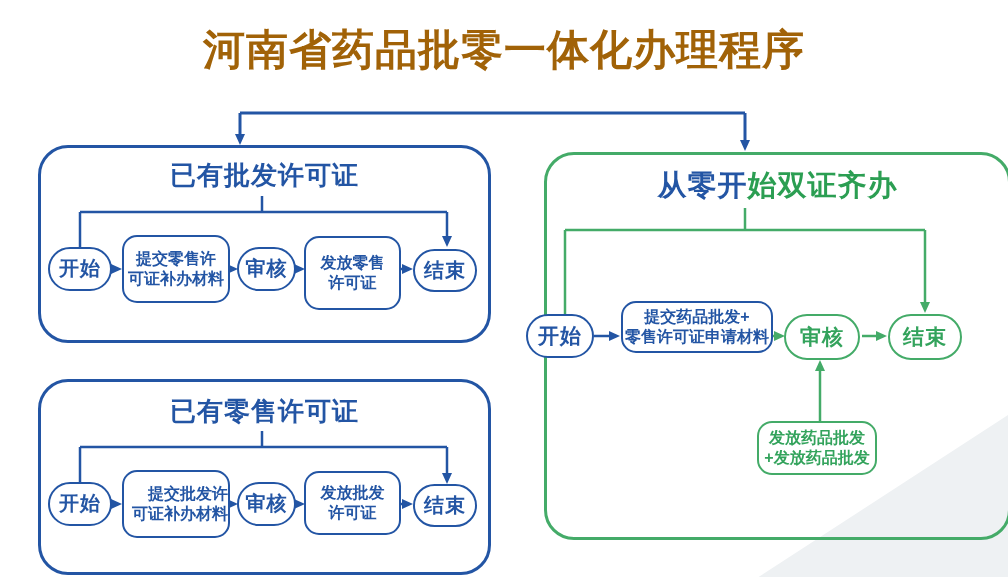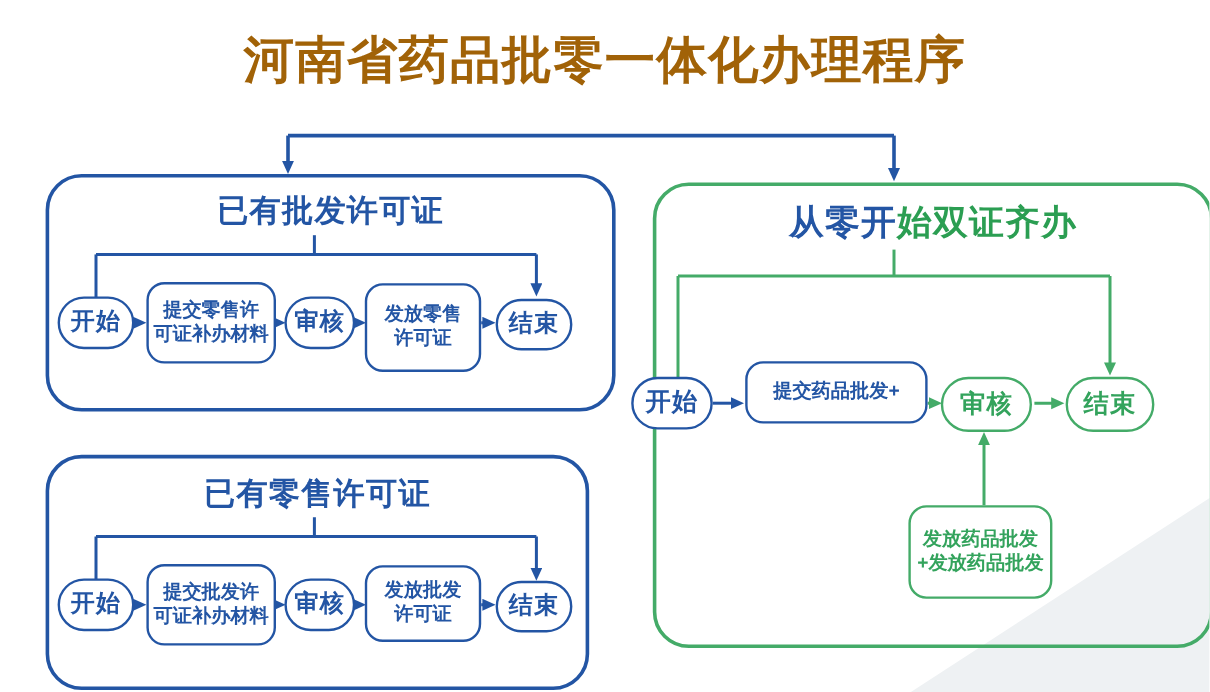--- a/index.html
+++ b/index.html
@@ -91,21 +91,21 @@
       <path d="M925,230 V303" marker-end="url(#mg)"></path>
       <path d="M773,336 H775" marker-end="url(#mg)"></path>
       <path d="M862,336 H877" marker-end="url(#mg)"></path>
       <path d="M820,421 V370" marker-end="url(#mg)"></path>
     </g>
     <g stroke="#2355a4" stroke-width="2.5" fill="none">
       <path d="M594,336 H610" marker-end="url(#mb)"></path>
     </g>
   </svg>
 
-  <div class="panel blue" style="left:38px;top:145px;width:447px;height:192px;padding-left:22px;">
+  <div class="panel blue" style="left:38px;top:145px;width:447px;height:192px;">
     <div class="panel-title blue-t" style="top:10px;">已有批发许可证</div>
   </div>
 
   <div class="node oval n-blue" style="left:48px;top:247px;width:64px;height:44px;">
     <div>开始</div>
   </div>
 
   <div class="node pbox n-blue" style="left:122px;top:235px;width:108px;height:68px;">
     <div>提交零售许</div>
     <div>可证补办材料</div>
@@ -125,21 +125,21 @@
   </div>
 
   <div class="panel blue" style="left:38px;top:379px;width:447px;height:190px;">
     <div class="panel-title blue-t" style="top:12px;">已有零售许可证</div>
   </div>
 
   <div class="node oval n-blue" style="left:48px;top:482px;width:64px;height:44px;">
     <div>开始</div>
   </div>
 
-  <div class="node pbox n-blue" style="left:122px;top:470px;width:108px;height:68px;">
+  <div class="node pbox n-blue" style="left:122px;top:470px;width:108px;height:68px;align-items:flex-end;">
     <div>提交批发许</div>
     <div>可证补办材料</div>
   </div>
 
   <div class="node oval n-blue" style="left:237px;top:482px;width:59px;height:44px;">
     <div>审核</div>
   </div>
 
   <div class="node pbox n-blue" style="left:304px;top:471px;width:97px;height:64px;">
     <div>发放批发</div>
@@ -155,28 +155,29 @@
       <span class="t-blue">从零开</span><span>始双证齐办</span>
     </div>
   </div>
 
   <div class="node oval n-blue" style="left:526px;top:314px;width:68px;height:44px;font-size:21px;">
     <div>开始</div>
   </div>
 
   <div class="node pbox n-blue" style="left:621px;top:301px;width:152px;height:52px;">
     <div>提交药品批发+</div>
+    <div>零售许可证申请材料</div>
   </div>
 
   <div class="node oval n-green" style="left:784px;top:314px;width:76px;height:46px;font-size:21px;">
     <div>审核</div>
   </div>
 
   <div class="node oval n-green" style="left:888px;top:314px;width:74px;height:46px;font-size:21px;">
     <div>结束</div>
   </div>
 
-  <div class="node pbox n-green" style="left:757px;top:421px;width:120px;height:78px;">
+  <div class="node pbox n-green" style="left:757px;top:421px;width:120px;height:54px;">
     <div>发放药品批发</div>
     <div>+发放药品批发</div>
   </div>
 
 </div>
 
 </body></html>

